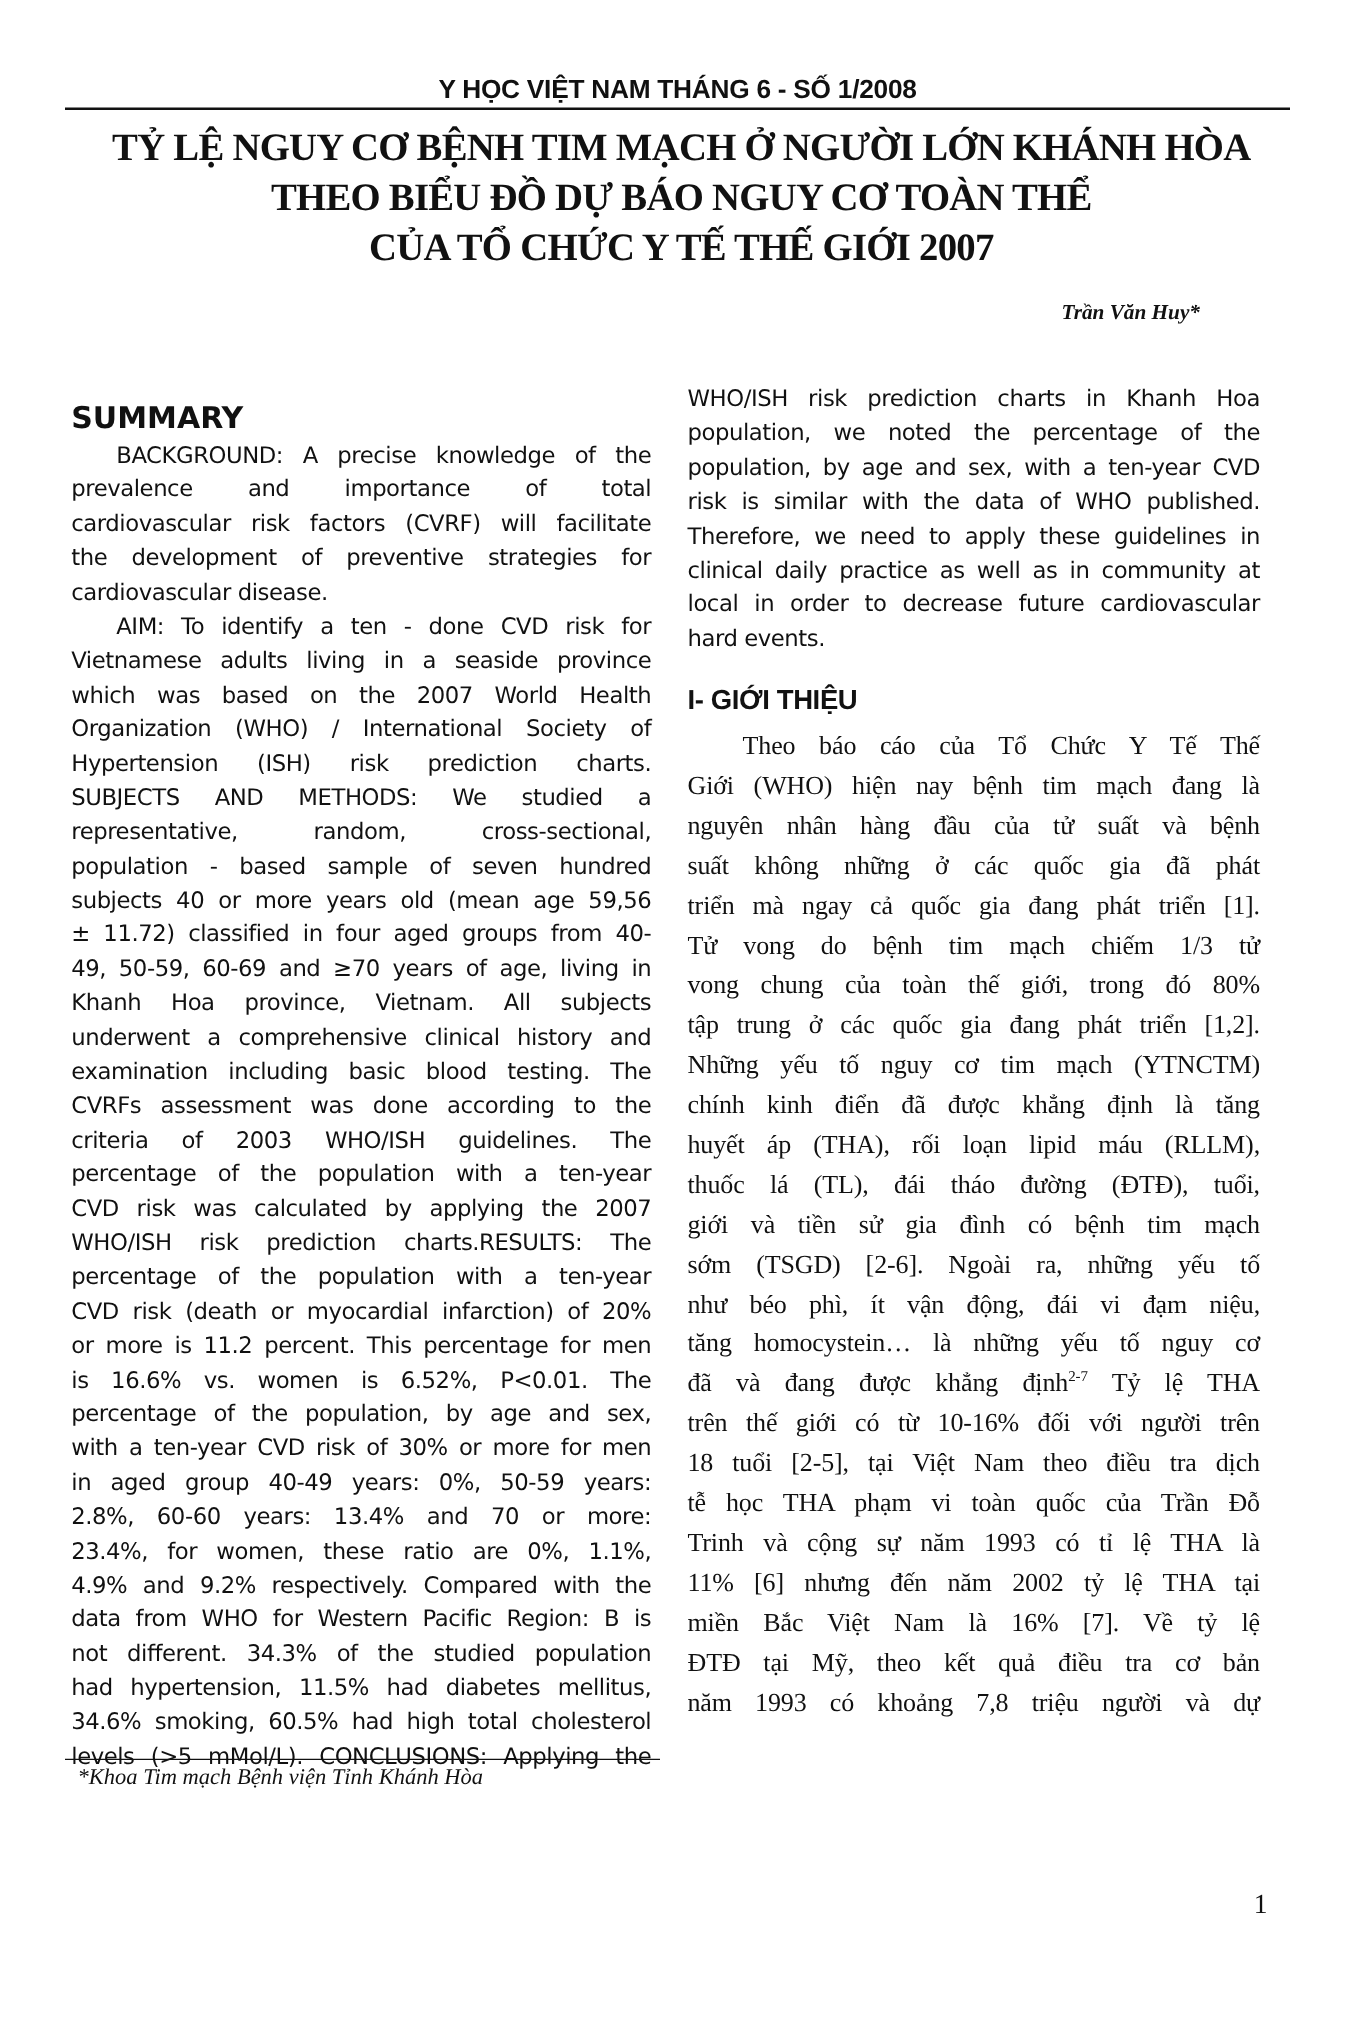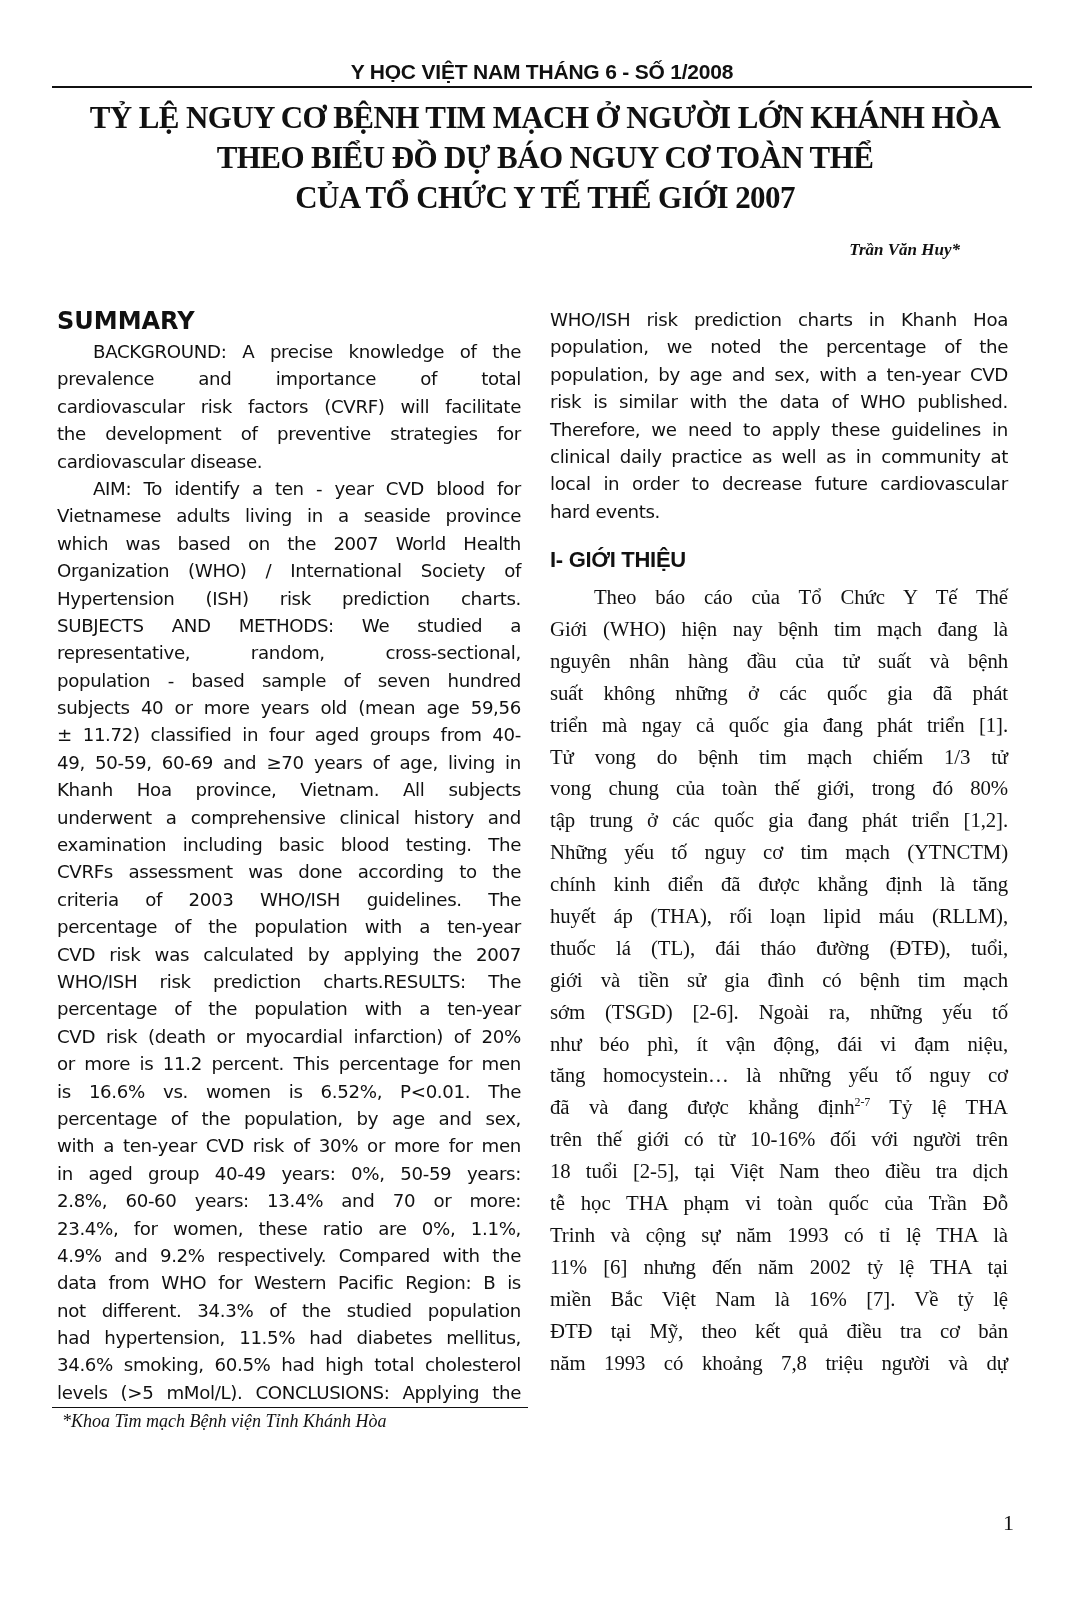--- a/index.html
+++ b/index.html
@@ -18,20 +18,21 @@
   .author {
     position: absolute; right: 130px; top: 240px;
     font-family: Liberation Serif, serif; font-style: italic; font-weight: bold; font-size: 17px;
   }
   .col { position: absolute; }
   .col-left { left: 57px; top: 306px; width: 464px; }
   .col-right { left: 550px; top: 306px; width: 458px; }
   .summary-head {
     font-family: "DejaVu Sans", sans-serif; font-weight: bold; font-size: 24px; height: 30px; line-height: 30px;
     margin-bottom: 2px;
+    margin-top: 13px;
   }
   .sans-line {
     font-family: "DejaVu Sans", sans-serif; font-size: 18.2px; line-height: 27.4px; height: 27.4px;
     text-align: justify; text-align-last: justify; white-space: nowrap; overflow: visible; letter-spacing: -0.35px;
   }
   .sans-line.last { text-align-last: left; }
   .sans-line.indent { padding-left: 36px; }
   .footnote-rule { position: absolute; left: 52px; top: 1407px; width: 476px; border-top: 1.5px solid #111; }
   .footnote {
     position: absolute; left: 62px; top: 1411px;
@@ -67,21 +68,21 @@
 <div class="author">Trần Văn Huy*</div>
 
 <div class="col col-left">
   <div class="summary-head">SUMMARY</div>
   <div id="summary-lines">
       <div class="sans-line indent">BACKGROUND: A precise knowledge of the</div>
       <div class="sans-line">prevalence and importance of total</div>
       <div class="sans-line">cardiovascular risk factors (CVRF) will facilitate</div>
       <div class="sans-line">the development of preventive strategies for</div>
       <div class="sans-line last">cardiovascular disease.</div>
-      <div class="sans-line indent">AIM: To identify a ten - year CVD blood for</div>
+      <div class="sans-line indent">AIM: To identify a ten - done CVD risk for</div>
       <div class="sans-line">Vietnamese adults living in a seaside province</div>
       <div class="sans-line">which was based on the 2007 World Health</div>
       <div class="sans-line">Organization (WHO) / International Society of</div>
       <div class="sans-line">Hypertension (ISH) risk prediction charts.</div>
       <div class="sans-line">SUBJECTS AND METHODS: We studied a</div>
       <div class="sans-line">representative, random, cross-sectional,</div>
       <div class="sans-line">population - based sample of seven hundred</div>
       <div class="sans-line">subjects 40 or more years old (mean age 59,56</div>
       <div class="sans-line">± 11.72) classified in four aged groups from 40-</div>
       <div class="sans-line">49, 50-59, 60-69 and ≥70 years of age, living in</div>

